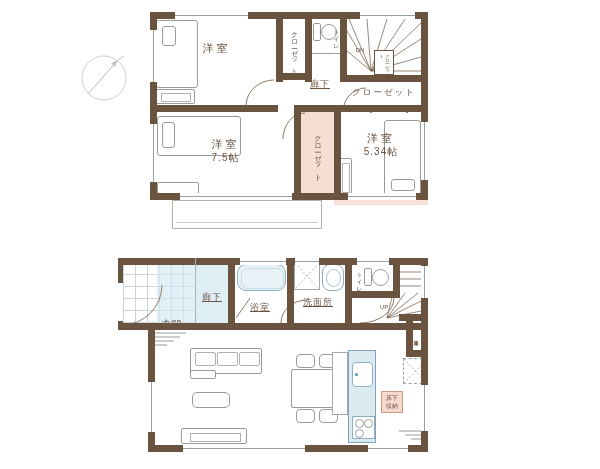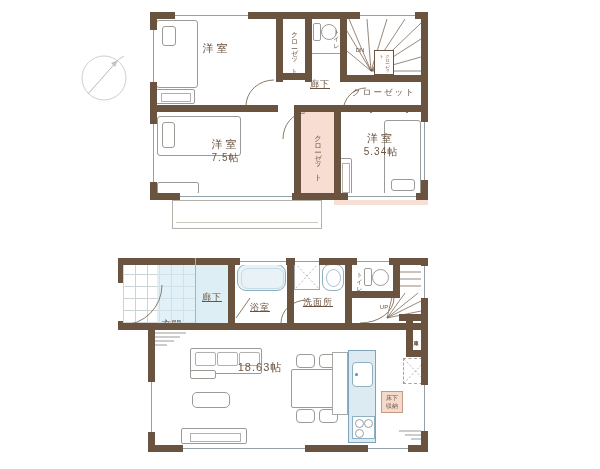--- a/index.html
+++ b/index.html
@@ -289,16 +289,15 @@
   <div class="lbl small-lbl" style="left:195px;top:292px;width:34px;">廊下</div>
   <div class="lbl small-lbl" style="left:235px;top:302px;width:50px;">浴室</div>
   <div class="lbl small-lbl" style="left:292px;top:297px;width:52px;text-align:center;">洗面所</div>
   <div class="vbox" style="left:354px;top:263px;width:10px;height:30px;">
     <span class="vtext" style="font-size:6px;letter-spacing:0;">トイレ</span>
   </div>
   <div class="vbox" style="left:411px;top:322px;width:10px;height:27px;">
     <span class="vtext" style="font-size:5px;letter-spacing:0;">冷蔵庫</span>
   </div>
   <div class="lbl" style="left:200px;top:361px;width:120px;">
-    <div style="font-size:11px;letter-spacing:1px;">18.63帖</div>
   </div>
 
 </div>
 
 </body></html>

